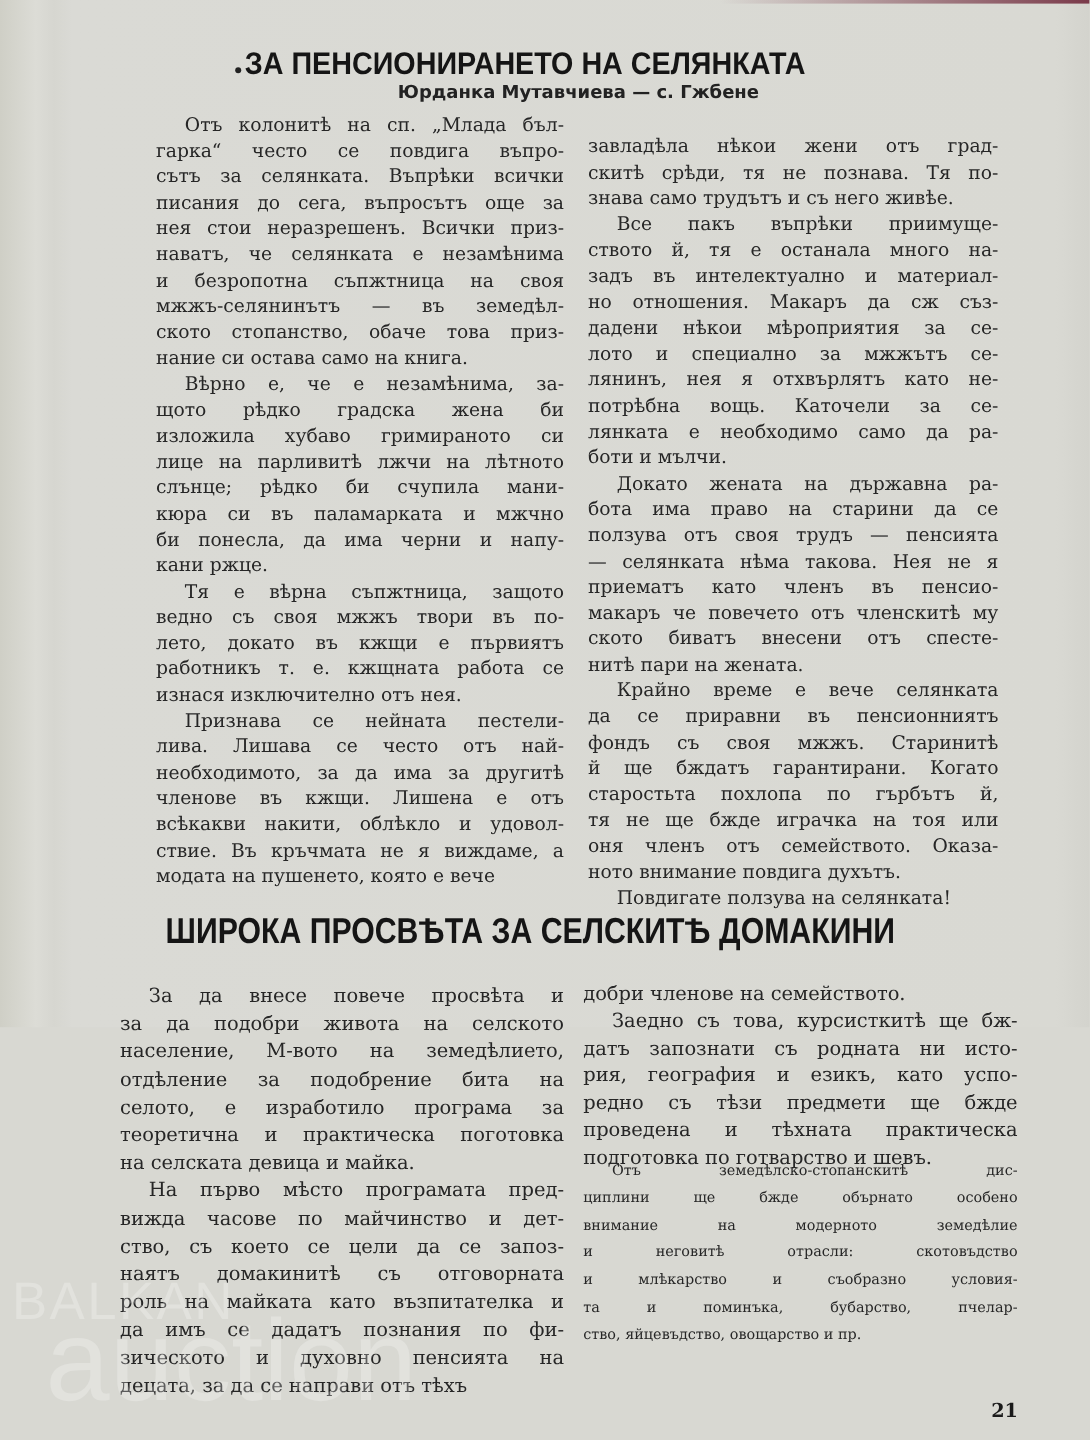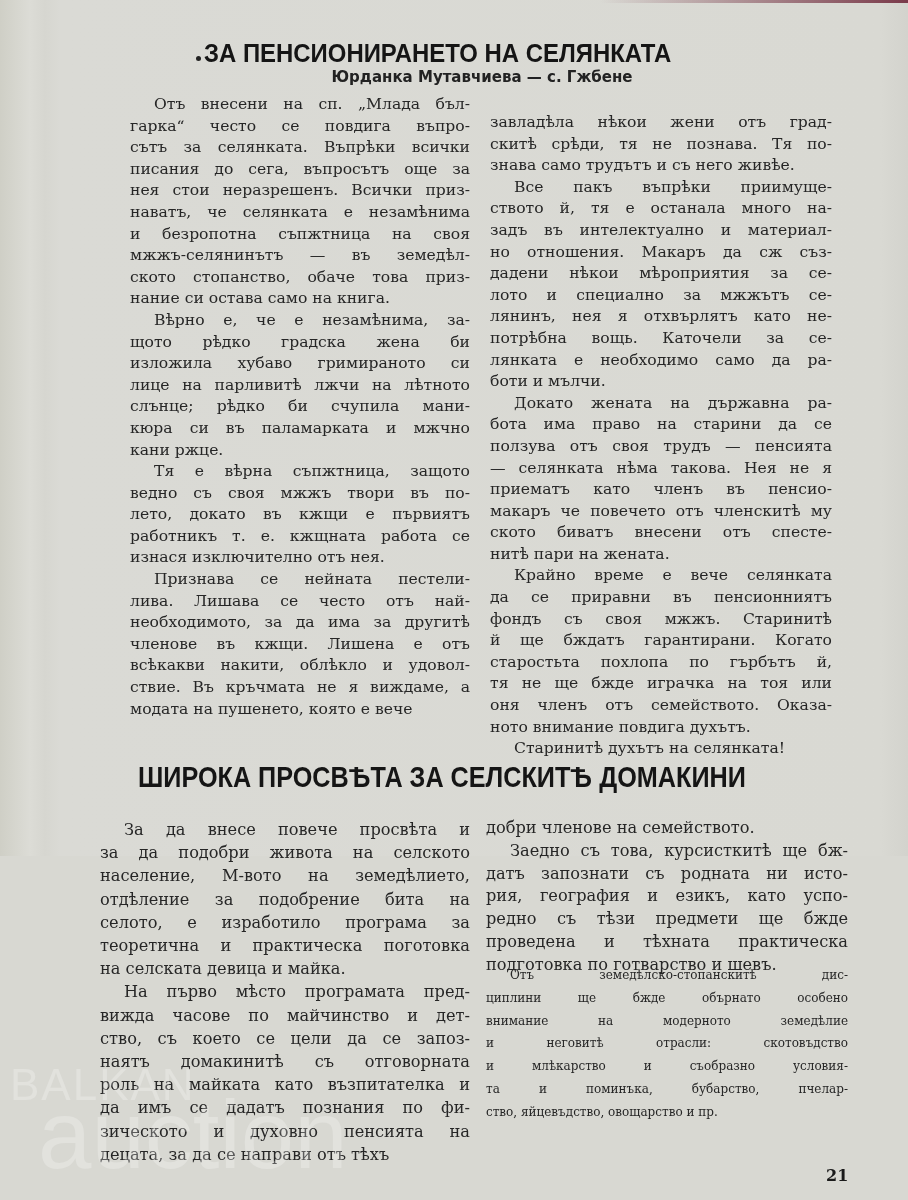--- a/index.html
+++ b/index.html
@@ -63,38 +63,39 @@
 
 <div class="page">
   <div class="top-edge"></div>
 
   <span class="bullet"></span>
   <div class="title1">ЗА ПЕНСИОНИРАНЕТО НА СЕЛЯНКАТА</div>
   <div class="byline">Юрданка Мутавчиева — с. Гжбене</div>
 
   <div class="col col-a1">
       <p class="last">
-        <span class="ln indent">Отъ внесени на сп. „Млада бъл-</span>
+        <span class="ln indent">Отъ колонитѣ на сп. „Млада бъл-</span>
         <span class="ln">гарка“ често се повдига въпро-</span>
         <span class="ln">сътъ за селянката. Въпрѣки всички</span>
         <span class="ln">писания до сега, въпросътъ още за</span>
         <span class="ln">нея стои неразрешенъ. Всички приз-</span>
         <span class="ln">наватъ, че селянката е незамѣнима</span>
         <span class="ln">и безропотна съпжтница на своя</span>
         <span class="ln">мжжъ-селянинътъ — въ земедѣл-</span>
         <span class="ln">ското стопанство, обаче това приз-</span>
         <span class="ln">нание си остава само на книга.</span>
       </p>
       <p class="last">
         <span class="ln indent">Вѣрно е, че е незамѣнима, за-</span>
         <span class="ln">щото рѣдко градска жена би</span>
         <span class="ln">изложила хубаво гримираното си</span>
         <span class="ln">лице на парливитѣ лжчи на лѣтното</span>
         <span class="ln">слънце; рѣдко би счупила мани-</span>
         <span class="ln">кюра си въ паламарката и мжчно</span>
+        <span class="ln">би понесла, да има черни и напу-</span>
         <span class="ln">кани ржце.</span>
       </p>
       <p class="last">
         <span class="ln indent">Тя е вѣрна съпжтница, защото</span>
         <span class="ln">ведно съ своя мжжъ твори въ по-</span>
         <span class="ln">лето, докато въ кжщи е първиятъ</span>
         <span class="ln">работникъ т. е. кжщната работа се</span>
         <span class="ln">изнася изключително отъ нея.</span>
       </p>
       <p class="last">
@@ -139,21 +140,21 @@
         <span class="ln indent">Крайно време е вече селянката</span>
         <span class="ln">да се приравни въ пенсионниятъ</span>
         <span class="ln">фондъ съ своя мжжъ. Старинитѣ</span>
         <span class="ln">й ще бждатъ гарантирани. Когато</span>
         <span class="ln">старостьта похлопа по гърбътъ й,</span>
         <span class="ln">тя не ще бжде играчка на тоя или</span>
         <span class="ln">оня членъ отъ семейството. Оказа-</span>
         <span class="ln">ното внимание повдига духътъ.</span>
       </p>
       <p class="last">
-        <span class="ln indent">Старинитѣ духътъ на селянката!</span>
+        <span class="ln indent">Повдигате ползува на селянката!</span>
       </p>
     </div>
 
   <div class="title2">ШИРОКА ПРОСВѢТА ЗА СЕЛСКИТѢ ДОМАКИНИ</div>
 
   <div class="col col-a2">
       <p class="last">
         <span class="ln indent">За да внесе повече просвѣта и</span>
         <span class="ln">за да подобри живота на селското</span>
         <span class="ln">население, М-вото на земедѣлието,</span>

